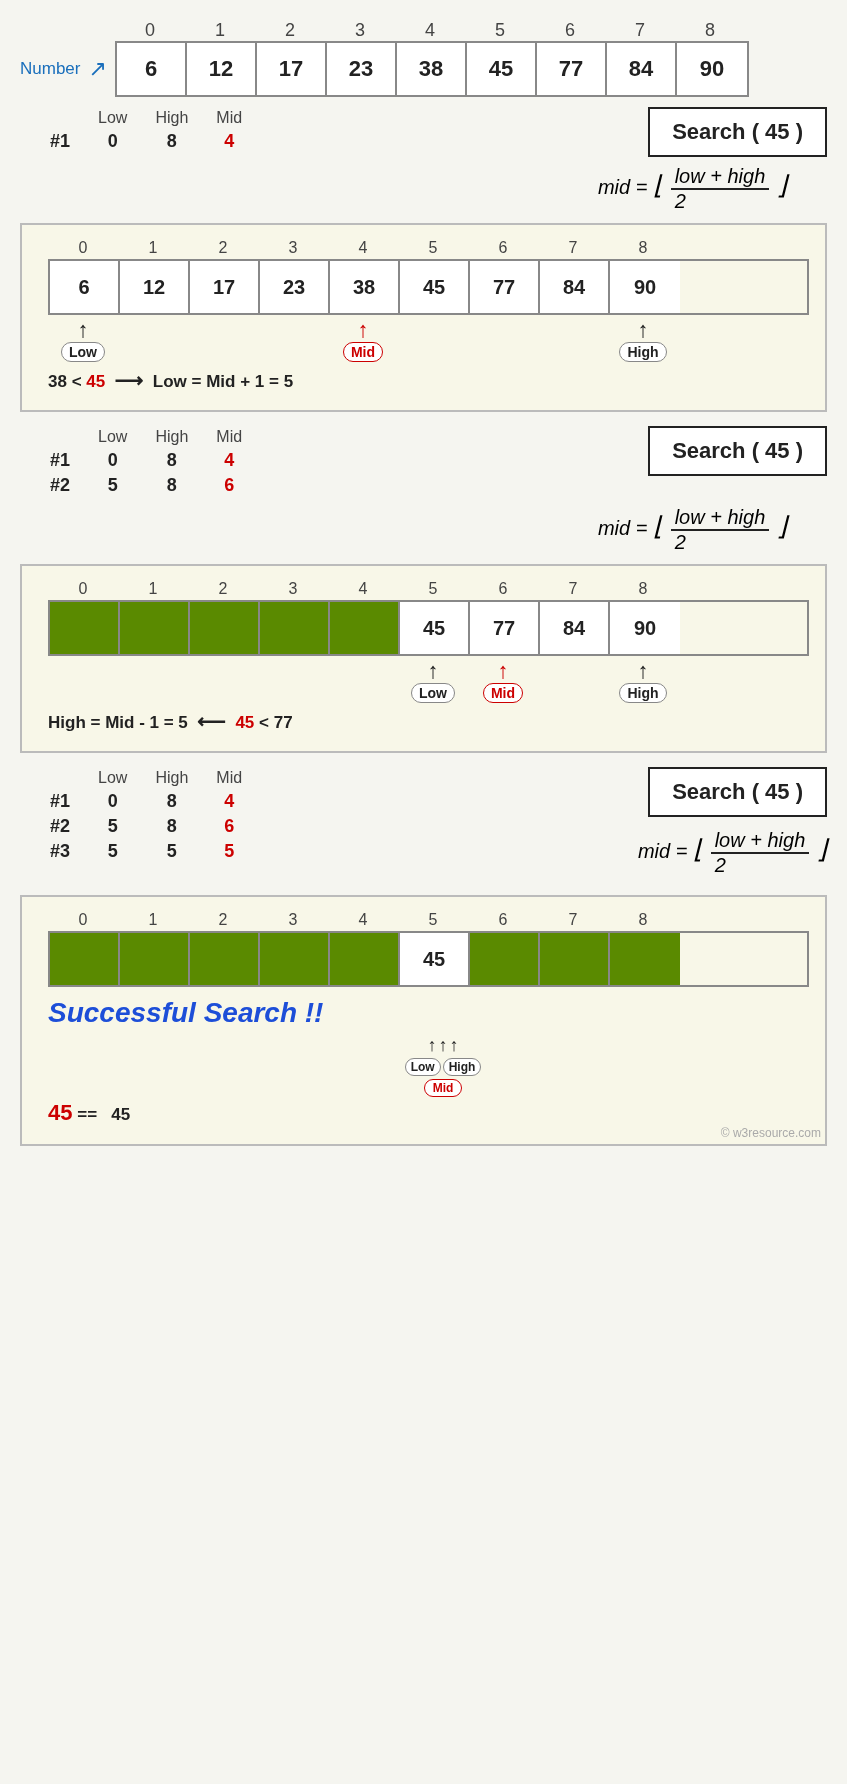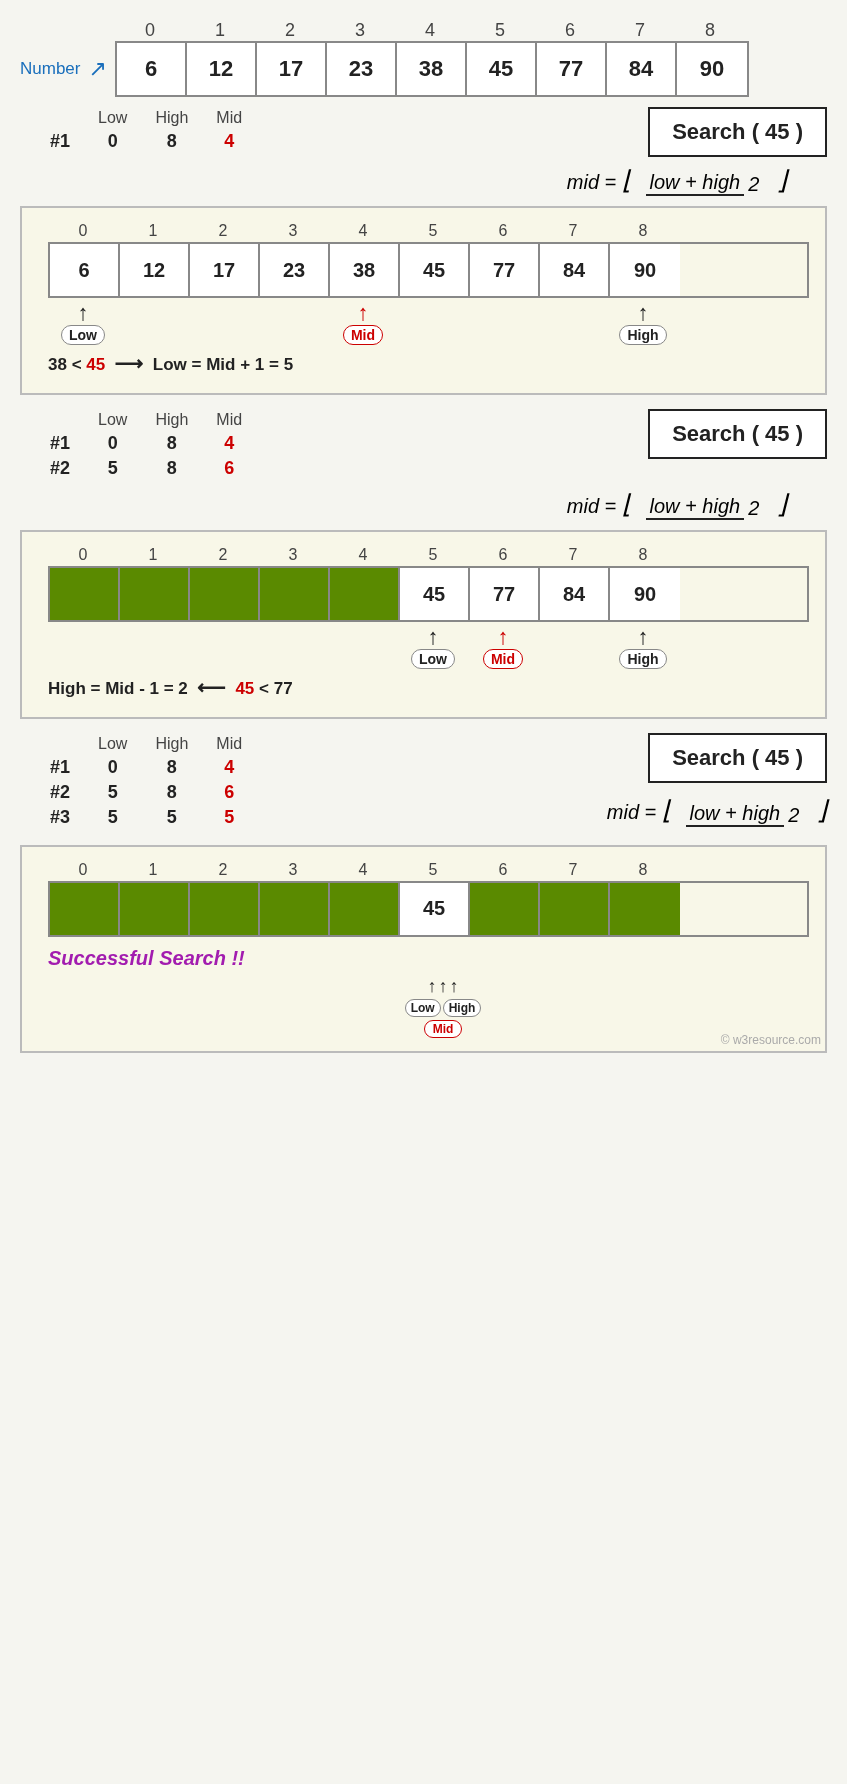--- a/index.html
+++ b/index.html
@@ -104,24 +104,24 @@
     
     .mid-formula {
       text-align: right;
       font-size: 20px;
       font-style: italic;
       margin: 6px 40px 10px 0;
       color: #000000;
     }
     .mid-formula .frac {
       display: inline-flex;
-      flex-direction: row;
-      align-items: flex-end;
+      flex-direction: column;
+      align-items: flex-start;
       vertical-align: middle;
-      margin: 0 8px;
+      margin: 0 2px;
     }
     .mid-formula .frac .num {
       border-bottom: 2px solid #222;
       padding: 0 4px;
       text-align: center;
     }
     .mid-formula .frac .den {
       padding: 0 4px;
       text-align: center;
     }
@@ -197,24 +197,24 @@
       color: #cc0000;
     }
     .eq-line {
       font-size: 17px;
       font-weight: bold;
       margin: 6px 0 4px 10px;
     }
     .eq-line .red { color: #cc0000; }
     .eq-line .arrow-right { font-size: 20px; }
     .success-text {
-      font-size: 20px;
+      font-size: 28px;
       font-weight: bold;
       font-style: italic;
-      color: #a21caf;
+      color: #1d4ed8;
       margin: 10px 0 6px 10px;
     }
 
     .watermark {
       position: absolute;
       bottom: 4px;
       right: 4px;
       font-size: 12px;
       color: #aaa;
     }
@@ -410,21 +410,21 @@
       <span class="arrow-up red">↑</span>
       <span class="arrow-label red">Mid</span>
     </div>
     <div class="arrow-slot" style="width:70px;"></div>
     <div class="arrow-slot" style="width:70px;">
       <span class="arrow-up">↑</span>
       <span class="arrow-label">High</span>
     </div>
   </div>
   <div class="eq-line">
-    <b>High = Mid - 1 = 2</b> &nbsp;<span style="font-size:20px;">⟵</span>&nbsp; <span class="red">45</span> &lt; 77
+    <b>High = Mid - 1 = 5</b> &nbsp;<span style="font-size:20px;">⟵</span>&nbsp; <span class="red">45</span> &lt; 77
   </div>
 </div>
 
 <div class="table-section section">
   <div class="lhm-table">
     <table>
       <tbody>
           <tr>
         <td></td>
         <th>Low</th>
@@ -506,14 +506,17 @@
       <div style="display:flex; gap:2px; margin-top:1px;">
         <span class="arrow-label" style="font-size:12px; padding:1px 5px;">Low</span>
         <span class="arrow-label" style="font-size:12px; padding:1px 5px;">High</span>
       </div>
       <div style="margin-top:2px;">
         <span class="arrow-label red" style="font-size:12px; padding:1px 8px;">Mid</span>
       </div>
     </div>
   </div>
 
+  <div class="eq-line" style="margin-left:10px; margin-top:4px;">
+    <span class="red" style="font-size:22px;">45</span> == &nbsp; 45
+  </div>
   <div class="watermark">© w3resource.com</div>
 </div>
 
 </body></html>

